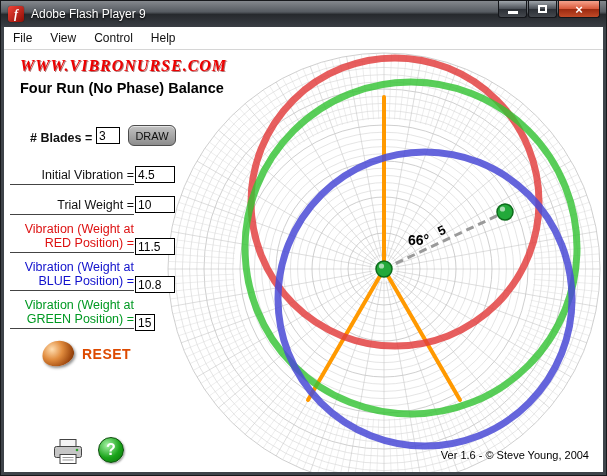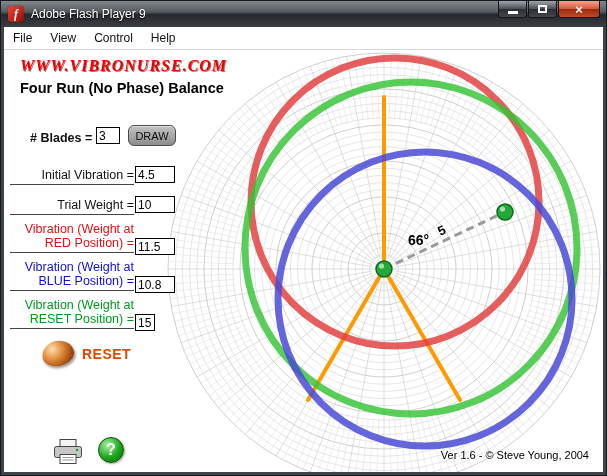--- a/index.html
+++ b/index.html
@@ -397,21 +397,21 @@
     <input class="fld" style="left: 131px; top: 188px; width: 40px;" value="11.5">
 
     <div class="abs lbl blue" style="left:6px; top:210px;">
       <div>Vibration (Weight at</div>
       <div>BLUE Position) =</div>
     </div>
     <input class="fld" style="left: 131px; top: 226px; width: 40px;" value="10.8">
 
     <div class="abs lbl green" style="left:6px; top:248px;">
       <div>Vibration (Weight at</div>
-      <div>RESET Position) =</div>
+      <div>GREEN Position) =</div>
     </div>
     <input class="fld" style="left: 131px; top: 264px; width: 20px;" value="15.9">
 
     <div class="abs reset-egg"></div>
     <span class="abs reset-label">RESET</span>
 
     <div class="abs printer">
       <svg width="34" height="28">
         <rect x="9" y="1.5" width="16" height="7" fill="#f4f4f4" stroke="#444"></rect>
         <rect x="3.5" y="8.5" width="27" height="11" rx="2" fill="#c6c6c6" stroke="#444"></rect>

